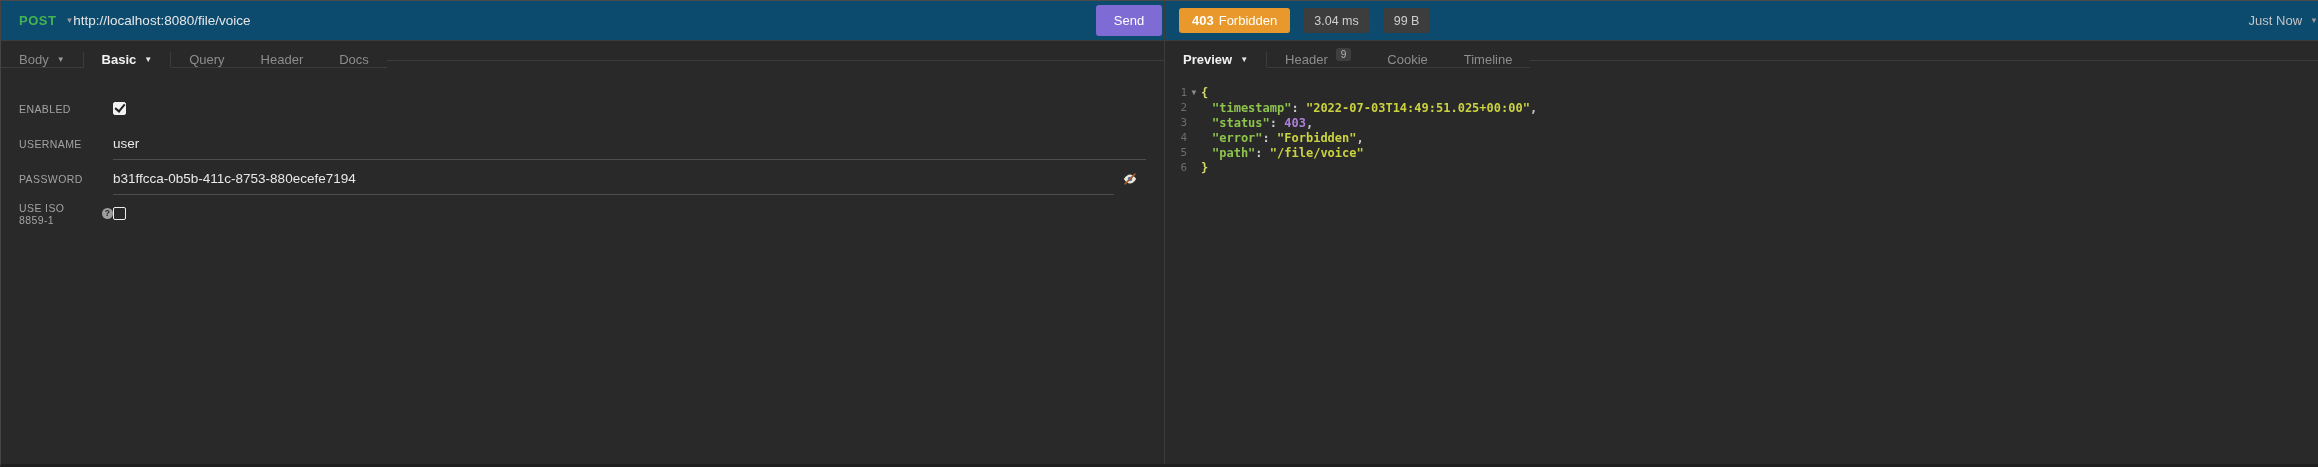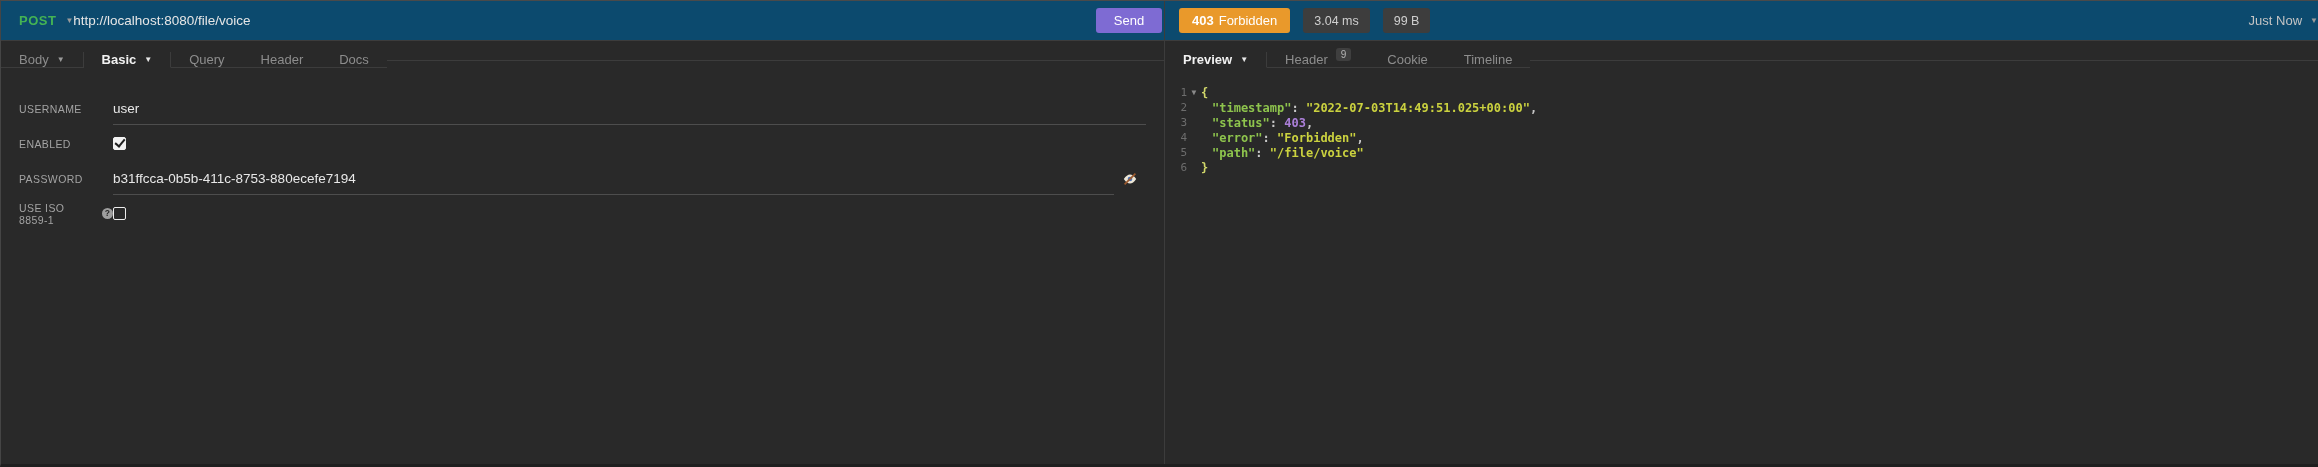--- a/index.html
+++ b/index.html
@@ -21,21 +21,21 @@
   .topbar {
     height:40px; flex:0 0 40px; background:#0c4a6e;
     border-bottom:1px solid #3c3c3c;
     display:flex; align-items:center;
   }
   .method { margin-left:18px; font-size:13px; font-weight:bold; letter-spacing:.5px; color:var(--method_post,#44b354); }
   .caret { font-size:8px; color:#9a9a9a; line-height:1; }
   .method-caret { margin-left:9px; }
   .url-text { font-size:13.5px; color:#e6e6e6; flex:1 1 auto; white-space:nowrap; overflow:hidden; }
   .send-btn {
-    flex:0 0 auto; margin-right:2px; width:66px; height:25px;
+    flex:0 0 auto; margin-right:2px; width:66px; height:31px;
     background:var(--accent_send,#7e6bd3); color:#ffffff; font-size:13px;
     border:none; border-radius:3px; cursor:pointer;
     display:flex; align-items:center; justify-content:center;
     font-family:"Liberation Sans", sans-serif;
   }
   .status-badge {
     margin-left:14px; height:25px; padding:0 13px; border-radius:3px;
     background:var(--status_orange,#e9992b); color:#ffffff; font-size:13px;
     display:flex; align-items:center; gap:5px;
   }
@@ -136,30 +136,30 @@
       <div class="tab">
         <span>Docs</span>
       </div>
       <div class="tab-filler"></div>
     </div>
 
     <div class="form-area">
 
       <div class="form-row">
         <span class="form-label">
+          <span>ENABLED</span>
+        </span>
+        <span class="checkbox checked"></span>
+      </div>
+
+      <div class="form-row">
+        <span class="form-label">
           <span>USERNAME</span>
         </span>
         <span class="text-input input-username">user</span>
-      </div>
-
-      <div class="form-row">
-        <span class="form-label">
-          <span>ENABLED</span>
-        </span>
-        <span class="checkbox checked"></span>
       </div>
 
       <div class="form-row">
         <span class="form-label">
           <span>PASSWORD</span>
         </span>
         <span class="text-input input-password">b31ffcca-0b5b-411c-8753-880ecefe7194</span>
         <span class="eye-btn">
           <svg viewBox="0 0 16 16" width="16" height="16">
             <path d="M1.8 8c2-3.1 4.2-4.6 6.2-4.6S12.2 4.9 14.2 8c-2 3.1-4.2 4.6-6.2 4.6S3.8 11.1 1.8 8z" fill="#ece6d6"></path>

